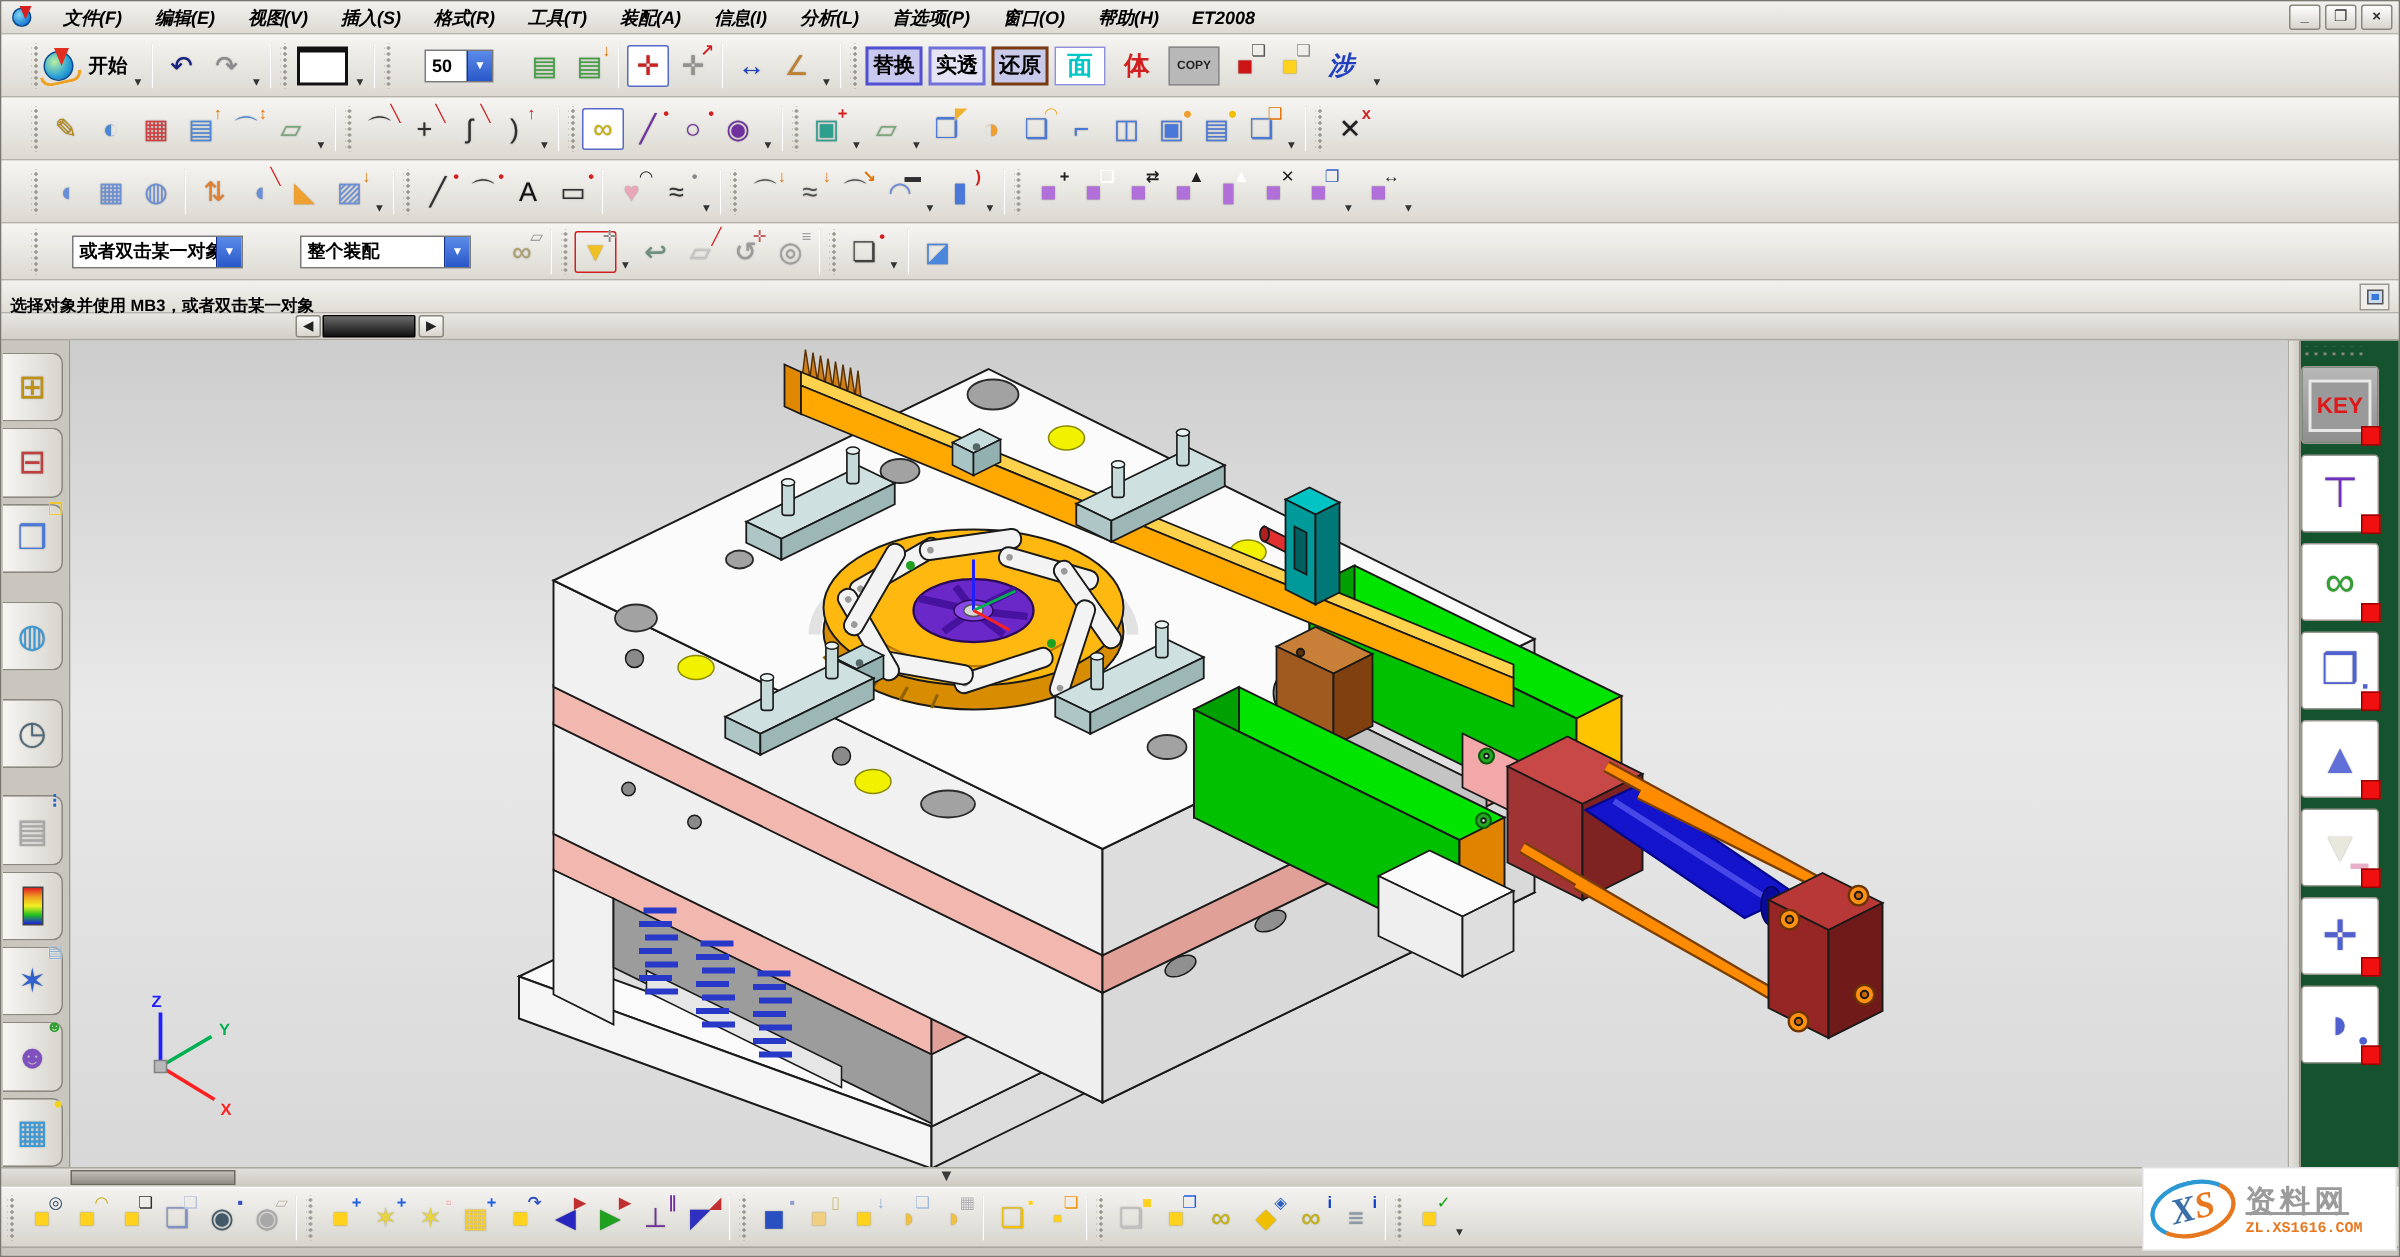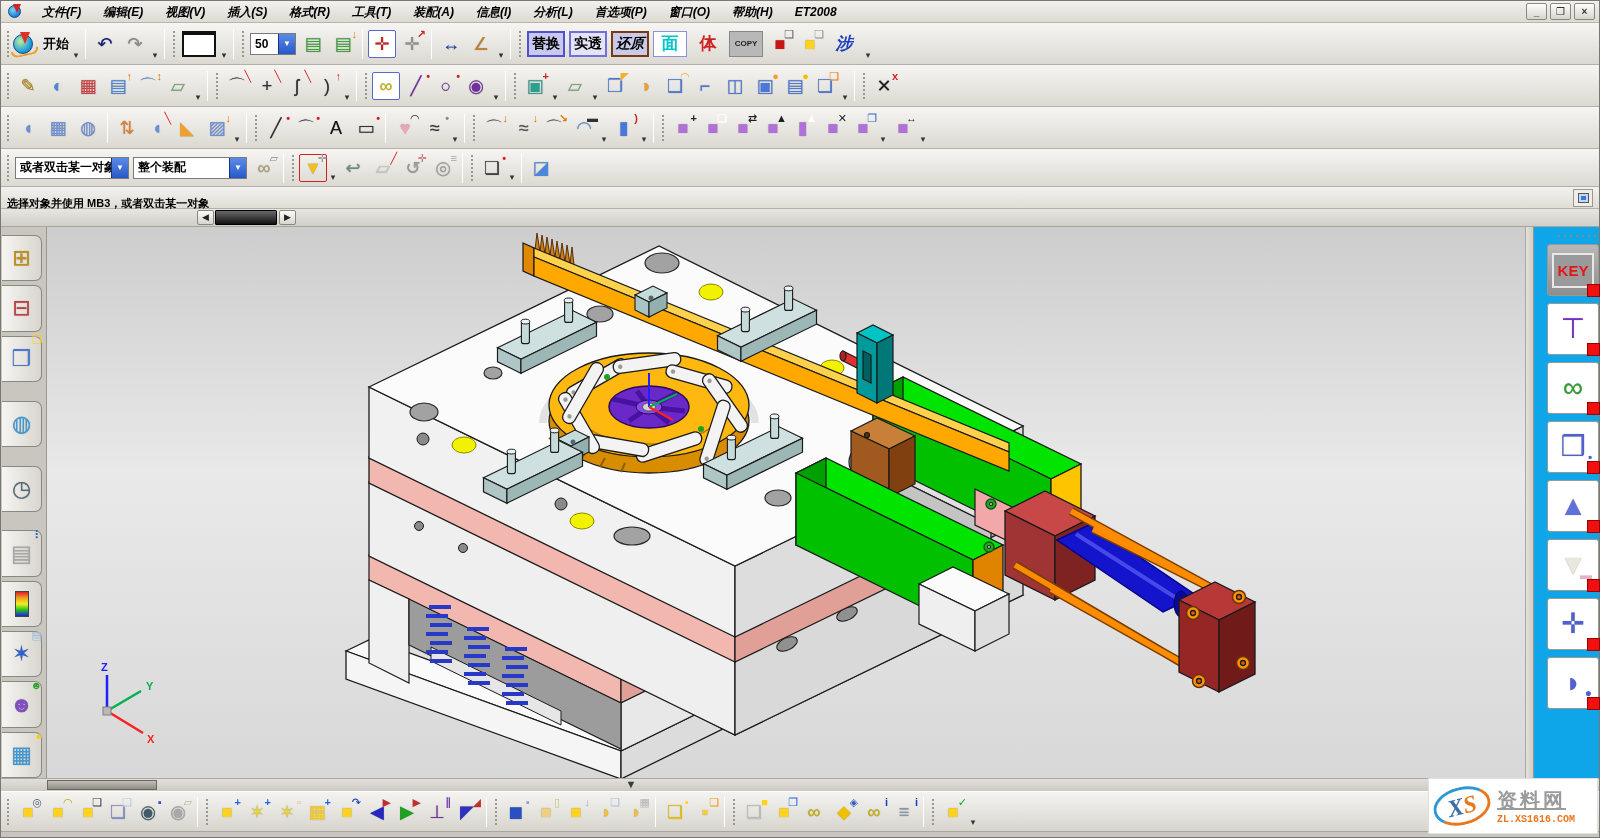--- a/index.html
+++ b/index.html
@@ -11,37 +11,37 @@
   .menubar { height:22px; display:flex; align-items:center; background:linear-gradient(#F2F1EE,#DDDAD3); border-bottom:1px solid #B8B5AE; padding-left:4px; }
   .appicon { width:18px; height:16px; margin:0 6px 0 2px; position:relative; }
   .appicon i { position:absolute; display:block; }
   .appicon .a1 { left:1px; top:1px; width:13px; height:13px; border-radius:50%; background:radial-gradient(circle at 35% 35%, #7FD4F0, #1C7FD4 70%); border:1px solid #0A4A90; }
   .appicon .a2 { left:6px; top:0; width:0; height:0; border-left:4px solid transparent; border-right:4px solid transparent; border-top:9px solid #D82020; }
   .menu-item { padding:0 11px; height:22px; line-height:22px; font-weight:bold; color:#000; cursor:default; white-space:nowrap;font-style:italic; }
   .win-controls { margin-left:auto; display:flex; gap:3px; padding-right:4px; }
   .win-btn { width:21px; height:17px; background:linear-gradient(#FDFDFD,#D8D5CE); border:1px solid #8A887F; border-radius:2px; font-size:10px; line-height:15px; text-align:center; font-weight:bold; color:#333; }
 
   
-  .toolbar { height:42px; display:flex; align-items:center; background:linear-gradient(#F6F5F2,#DCD9D2); border-bottom:1px solid #B4B1AA; padding-left:2px; }
+  .toolbar { height:42px; display:flex; align-items:center; background:linear-gradient(#F6F5F2,#DCD9D2); border-bottom:1px solid #B4B1AA; padding-left:18px; }
   .selbar { height:38px; }
   .tb-grip { width:5px; height:30px; margin:0 3px 0 2px; background-image:radial-gradient(#9A978E 1px, transparent 1.2px); background-size:4px 4px; background-position:1px 1px; }
   .tb-sep { width:1px; height:30px; background:#AEABA2; border-right:1px solid #FFF; margin:0 4px; }
   .ticon { position:relative; width:28px; height:28px; margin:0 1px; display:flex; align-items:center; justify-content:center; border:1px solid transparent; border-radius:2px; cursor:default; }
   .ticon .g { font-size:18px; line-height:1; text-shadow:0 0 1px rgba(60,60,60,.55); }
   .ticon .g2 { position:absolute; right:-1px; top:-2px; font-size:11px; line-height:1; font-weight:bold; text-shadow:0 0 1px rgba(255,255,255,.8); }
   .ticon.pressed { background:#FFFFFF; border:1px solid #5868C8; }
   .ticon.redbox { border:1.5px solid #D02020; }
   .tb-caret { font-size:9px; color:#333; width:10px; text-align:center; align-self:flex-end; padding-bottom:4px; }
-  .tb-combo { height:22px; background:#FFF; border:1px solid #7A7A7A; display:inline-flex; align-items:center; margin:0 2px; }
+  .tb-combo { height:22px; background:#FFF; border:1px solid #7A7A7A; display:inline-flex; align-items:center; margin:0 19px; }
   .tb-combo .combo-v { flex:1; padding:0 4px; font-size:12px; font-weight:bold; white-space:nowrap; overflow:hidden; }
   .tb-combo .combo-b { width:17px; height:100%; background:linear-gradient(#5B8BE8,#2858C8); color:#FFF; font-size:8px; display:flex; align-items:center; justify-content:center; border-left:1px solid #16328A; }
   .tb-tbtn { height:26px; min-width:34px; padding:0 3px; margin:0 2px; display:inline-flex; align-items:center; justify-content:center; font-weight:bold; font-size:14px; background:#FFF; border:1px solid #8888CC; }
   .tb-tbtn.lav { background:#C9C9EF; border:2px solid #5050D0; }
   .tb-tbtn.lav2 { background:#E4E4F6; border:2px solid #7070D8; }
-  .tb-tbtn.brown { background:#C9C9E9; border:2px solid #7A3A10;font-style:italic; }
+  .tb-tbtn.brown { background:#C9C9E9; border:2px solid #7A3A10; }
   .tb-tbtn.cyan { color:#00C8C8; font-size:17px; border:1px solid #9090D8; }
   .tb-tbtn.red { color:#D02020; font-size:17px; border:none; background:transparent; }
   .tb-tbtn.copy { background:#B8B8B8; color:#222; font-size:8px; letter-spacing:0; border:1px solid #888; }
   .tb-tbtn.blue { color:#2040C0; font-size:17px; border:none; background:transparent; font-style:italic; }
   .tb-swatch { width:34px; height:26px; background:#FFF; border:2px solid #111; border-top-width:4px; margin:0 3px; }
   .tb-logo { display:flex; align-items:center; gap:4px; margin-right:2px; }
   .tb-logo .orb { position:relative; width:26px; height:24px; }
   .tb-logo .orb .o1 { position:absolute; left:0; top:2px; width:20px; height:20px; border-radius:50%; background:radial-gradient(circle at 35% 35%, #B8F0A0, #28A0D8 60%, #1060A8); border:1px solid #0A4A90; }
   .tb-logo .orb .o2 { position:absolute; left:7px; top:0; width:0; height:0; border-left:5px solid transparent; border-right:5px solid transparent; border-top:12px solid #E03020; }
   .tb-logo .orb .o3 { position:absolute; left:-2px; bottom:0px; width:28px; height:7px; border:2px solid #F0A020; border-top:none; border-radius:0 0 14px 14px; transform:rotate(-12deg); }
@@ -62,21 +62,21 @@
   .leftbar .ticon { width:40px; height:52px; background:linear-gradient(90deg,#F6F5F2,#D8D5CE); border:1px solid #8A887F; border-left:none; border-radius:0 7px 7px 0; }
   .leftbar .ticon .g { font-size:22px; }
   .leftbar .gap { height:12px; }
   .rainbow { width:14px; height:26px; background:linear-gradient(#E02020,#F0A020,#F0F020,#20C020,#2020E0); border:1px solid #444; }
 
   .viewport { position:relative; flex:1; background:#DDDDDD; overflow:hidden; }
   .viewport svg { display: block; }
 
   .vscroll { width:8px; background:linear-gradient(90deg,#E4E2DD,#CFCCC5); border-left:1px solid #ABA8A1; }
 
-  .rightbar { width:66px; background:#0ea5e9; border-left:1px solid #9A9890; display:flex; flex-direction:column; align-items:flex-end; padding-top:4px; gap:7px; }
+  .rightbar { width:66px; background:#14532d; border-left:1px solid #9A9890; display:flex; flex-direction:column; align-items:flex-start; padding-top:4px; gap:7px; }
   .rb-grip { width:44px; height:6px; background-image:radial-gradient(#8A887F 1px, transparent 1.2px); background-size:6px 6px; background-position:1px 2px; }
   .rb-btn { position:relative; width:52px; height:52px; background:#FFF; border:1px solid #9A9890; border-radius:3px; display:flex; align-items:center; justify-content:center; }
   .rb-btn .g { font-size:28px; line-height:1; text-shadow:0 0 1px rgba(40,40,40,.5); }
   .rb-btn .g2 { position:absolute; font-size:12px; right:6px; bottom:8px; }
   .rb-btn.key { background:linear-gradient(#B8B8B8,#8E8E8E); }
   .rb-btn.key .keytxt { font-size:15px; font-weight:bold; color:#E01818; letter-spacing:0; border:2px solid #E8E8E8; padding:7px 4px; background:#9A9A9A; }
   .badge { position:absolute; right:-2px; bottom:-2px; width:13px; height:13px; background:#F01010; border:1px solid #900; }
 
   
   .bottomscroll { position:relative; height:13px; background:linear-gradient(#E2E0DB,#CCC9C2); border-top:1px solid #ABA8A1; }

